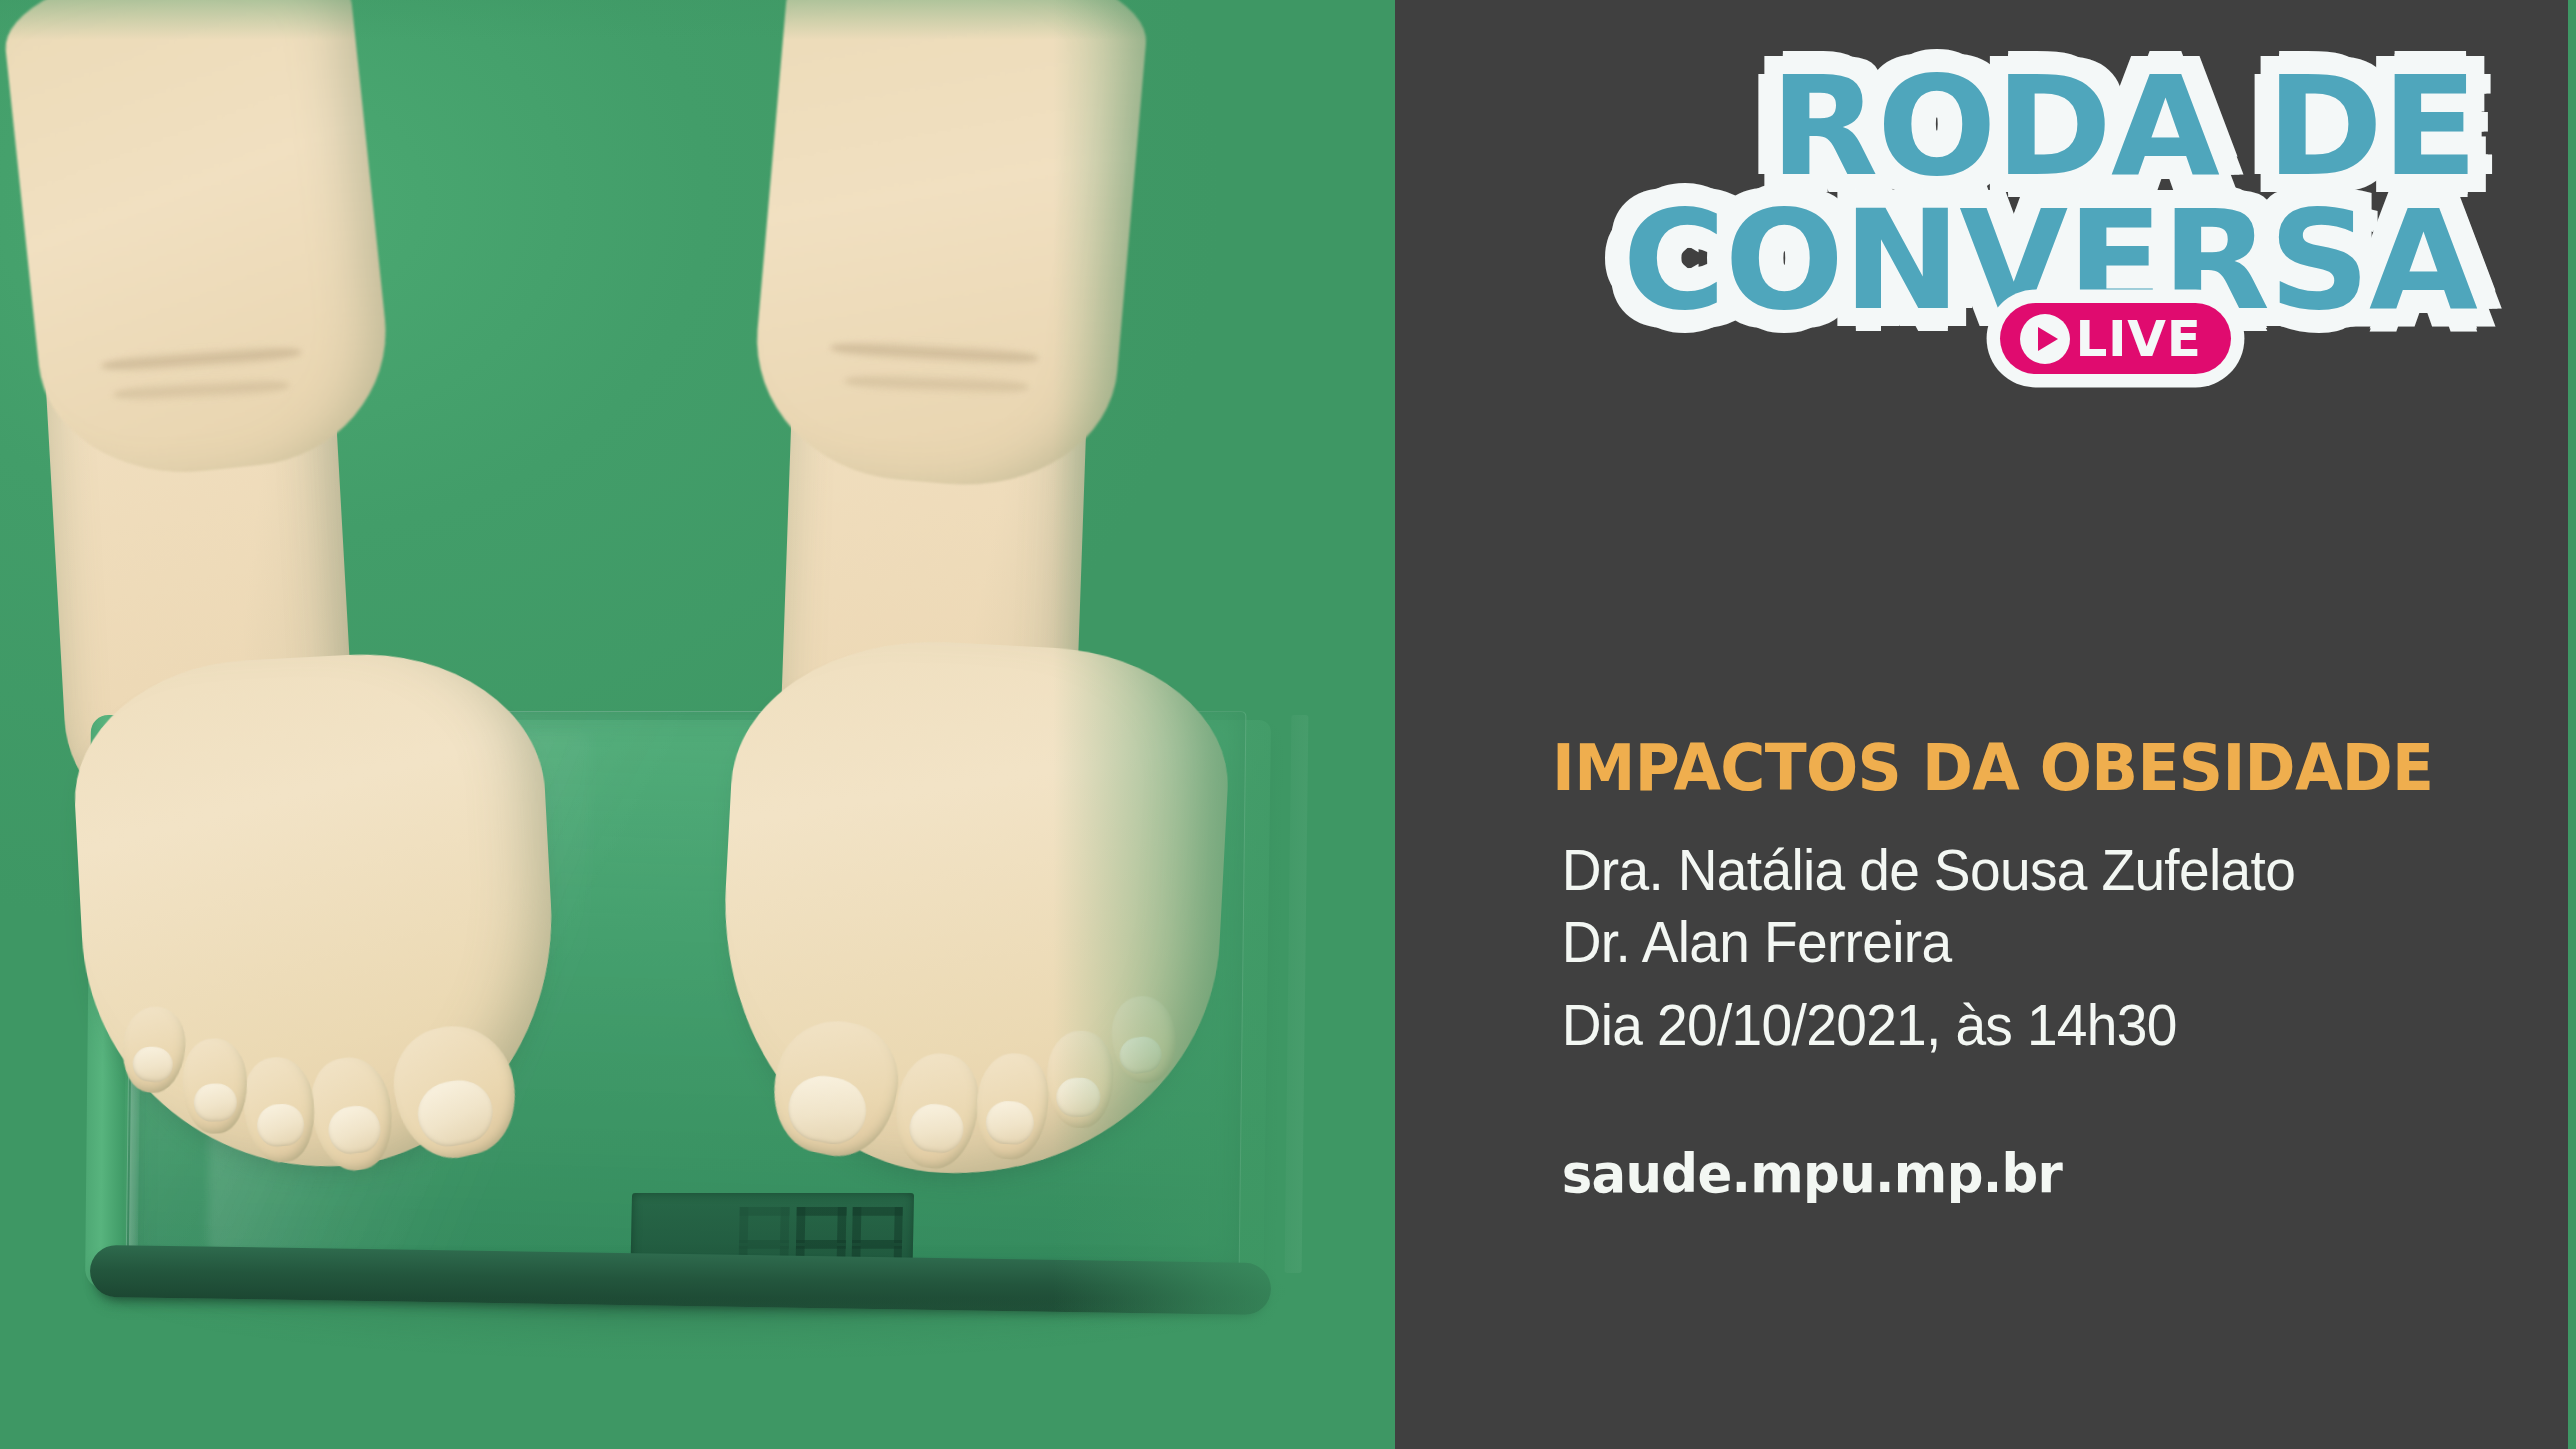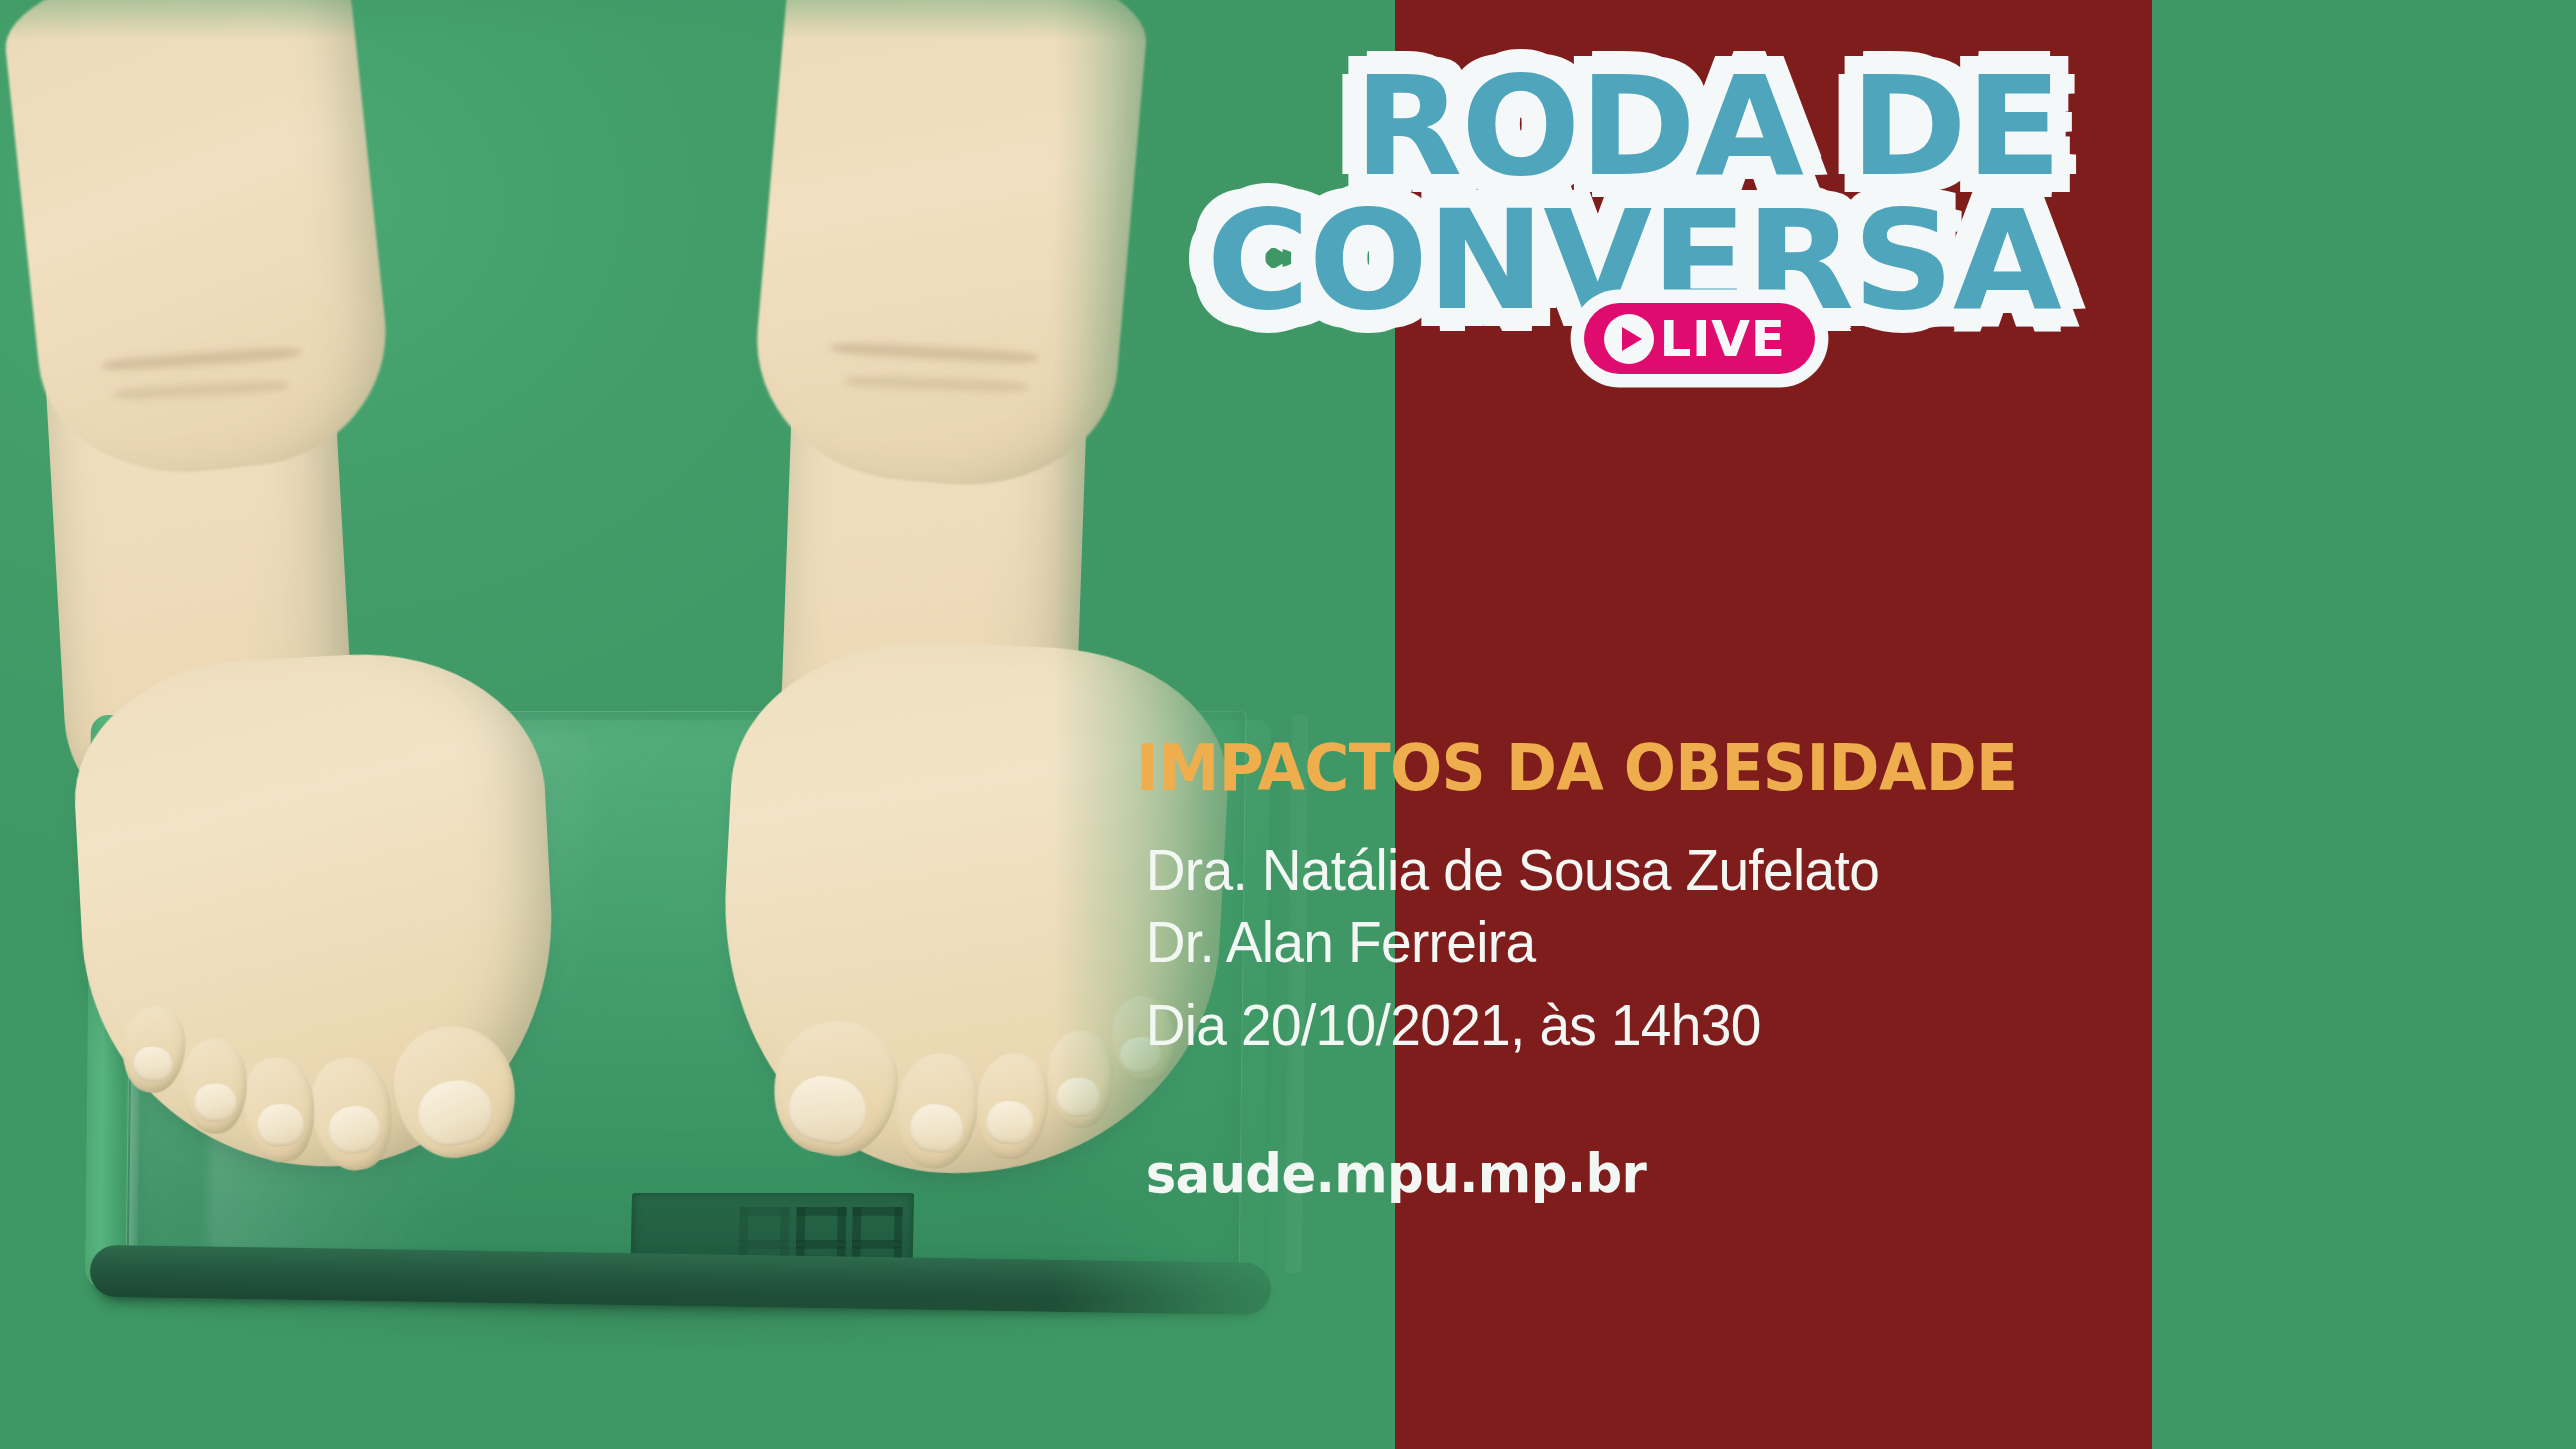--- a/index.html
+++ b/index.html
@@ -6,23 +6,23 @@
   html,body { width:2576px; height:1449px; overflow:hidden; }
   body {
     font-family:"Liberation Sans", sans-serif;
     background:#3E9764;
     position:relative;
   }
 
   
   #stage {
     position:absolute; inset:0;
-    width:2152px; height:1449px;
+    width:2568px; height:1449px;
     overflow:hidden;
-    background:#7f1d1d;
+    background:#404040;
   }
 
   
   .photo-pane {
     position:absolute; left:0; top:0;
     width:1395px; height:1449px;
     overflow:hidden;
   }
   
   .photo-bg {

